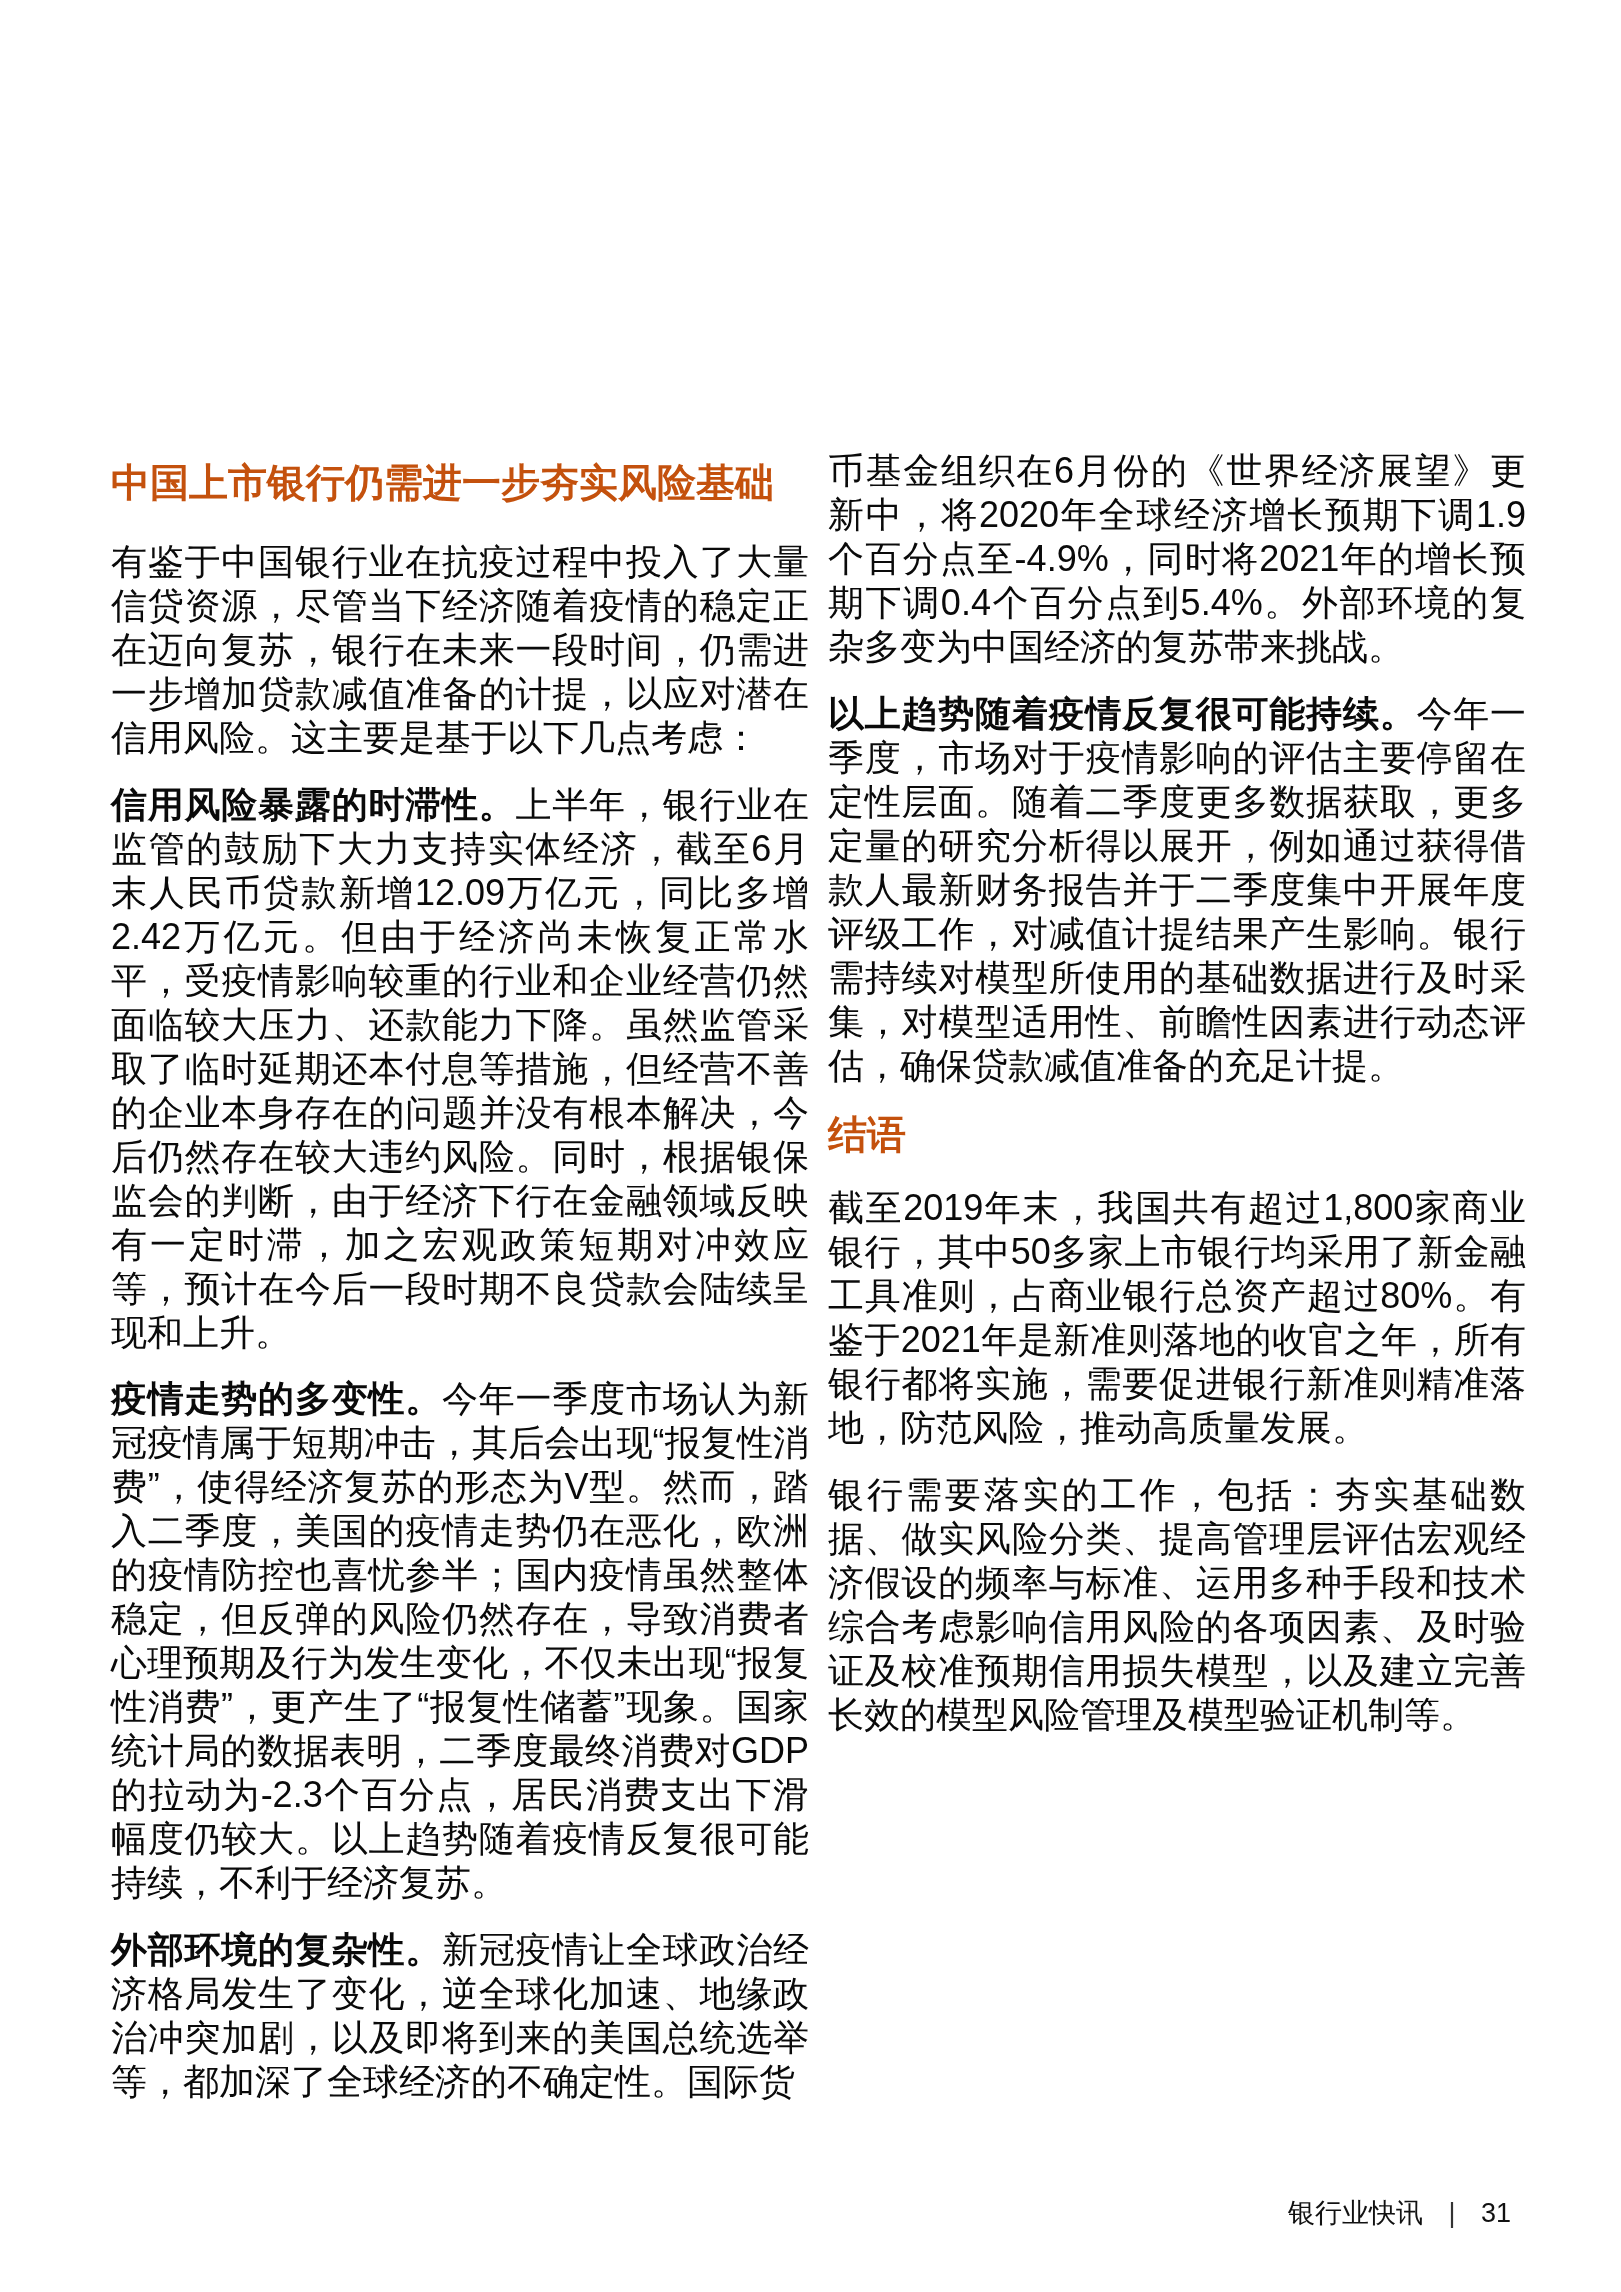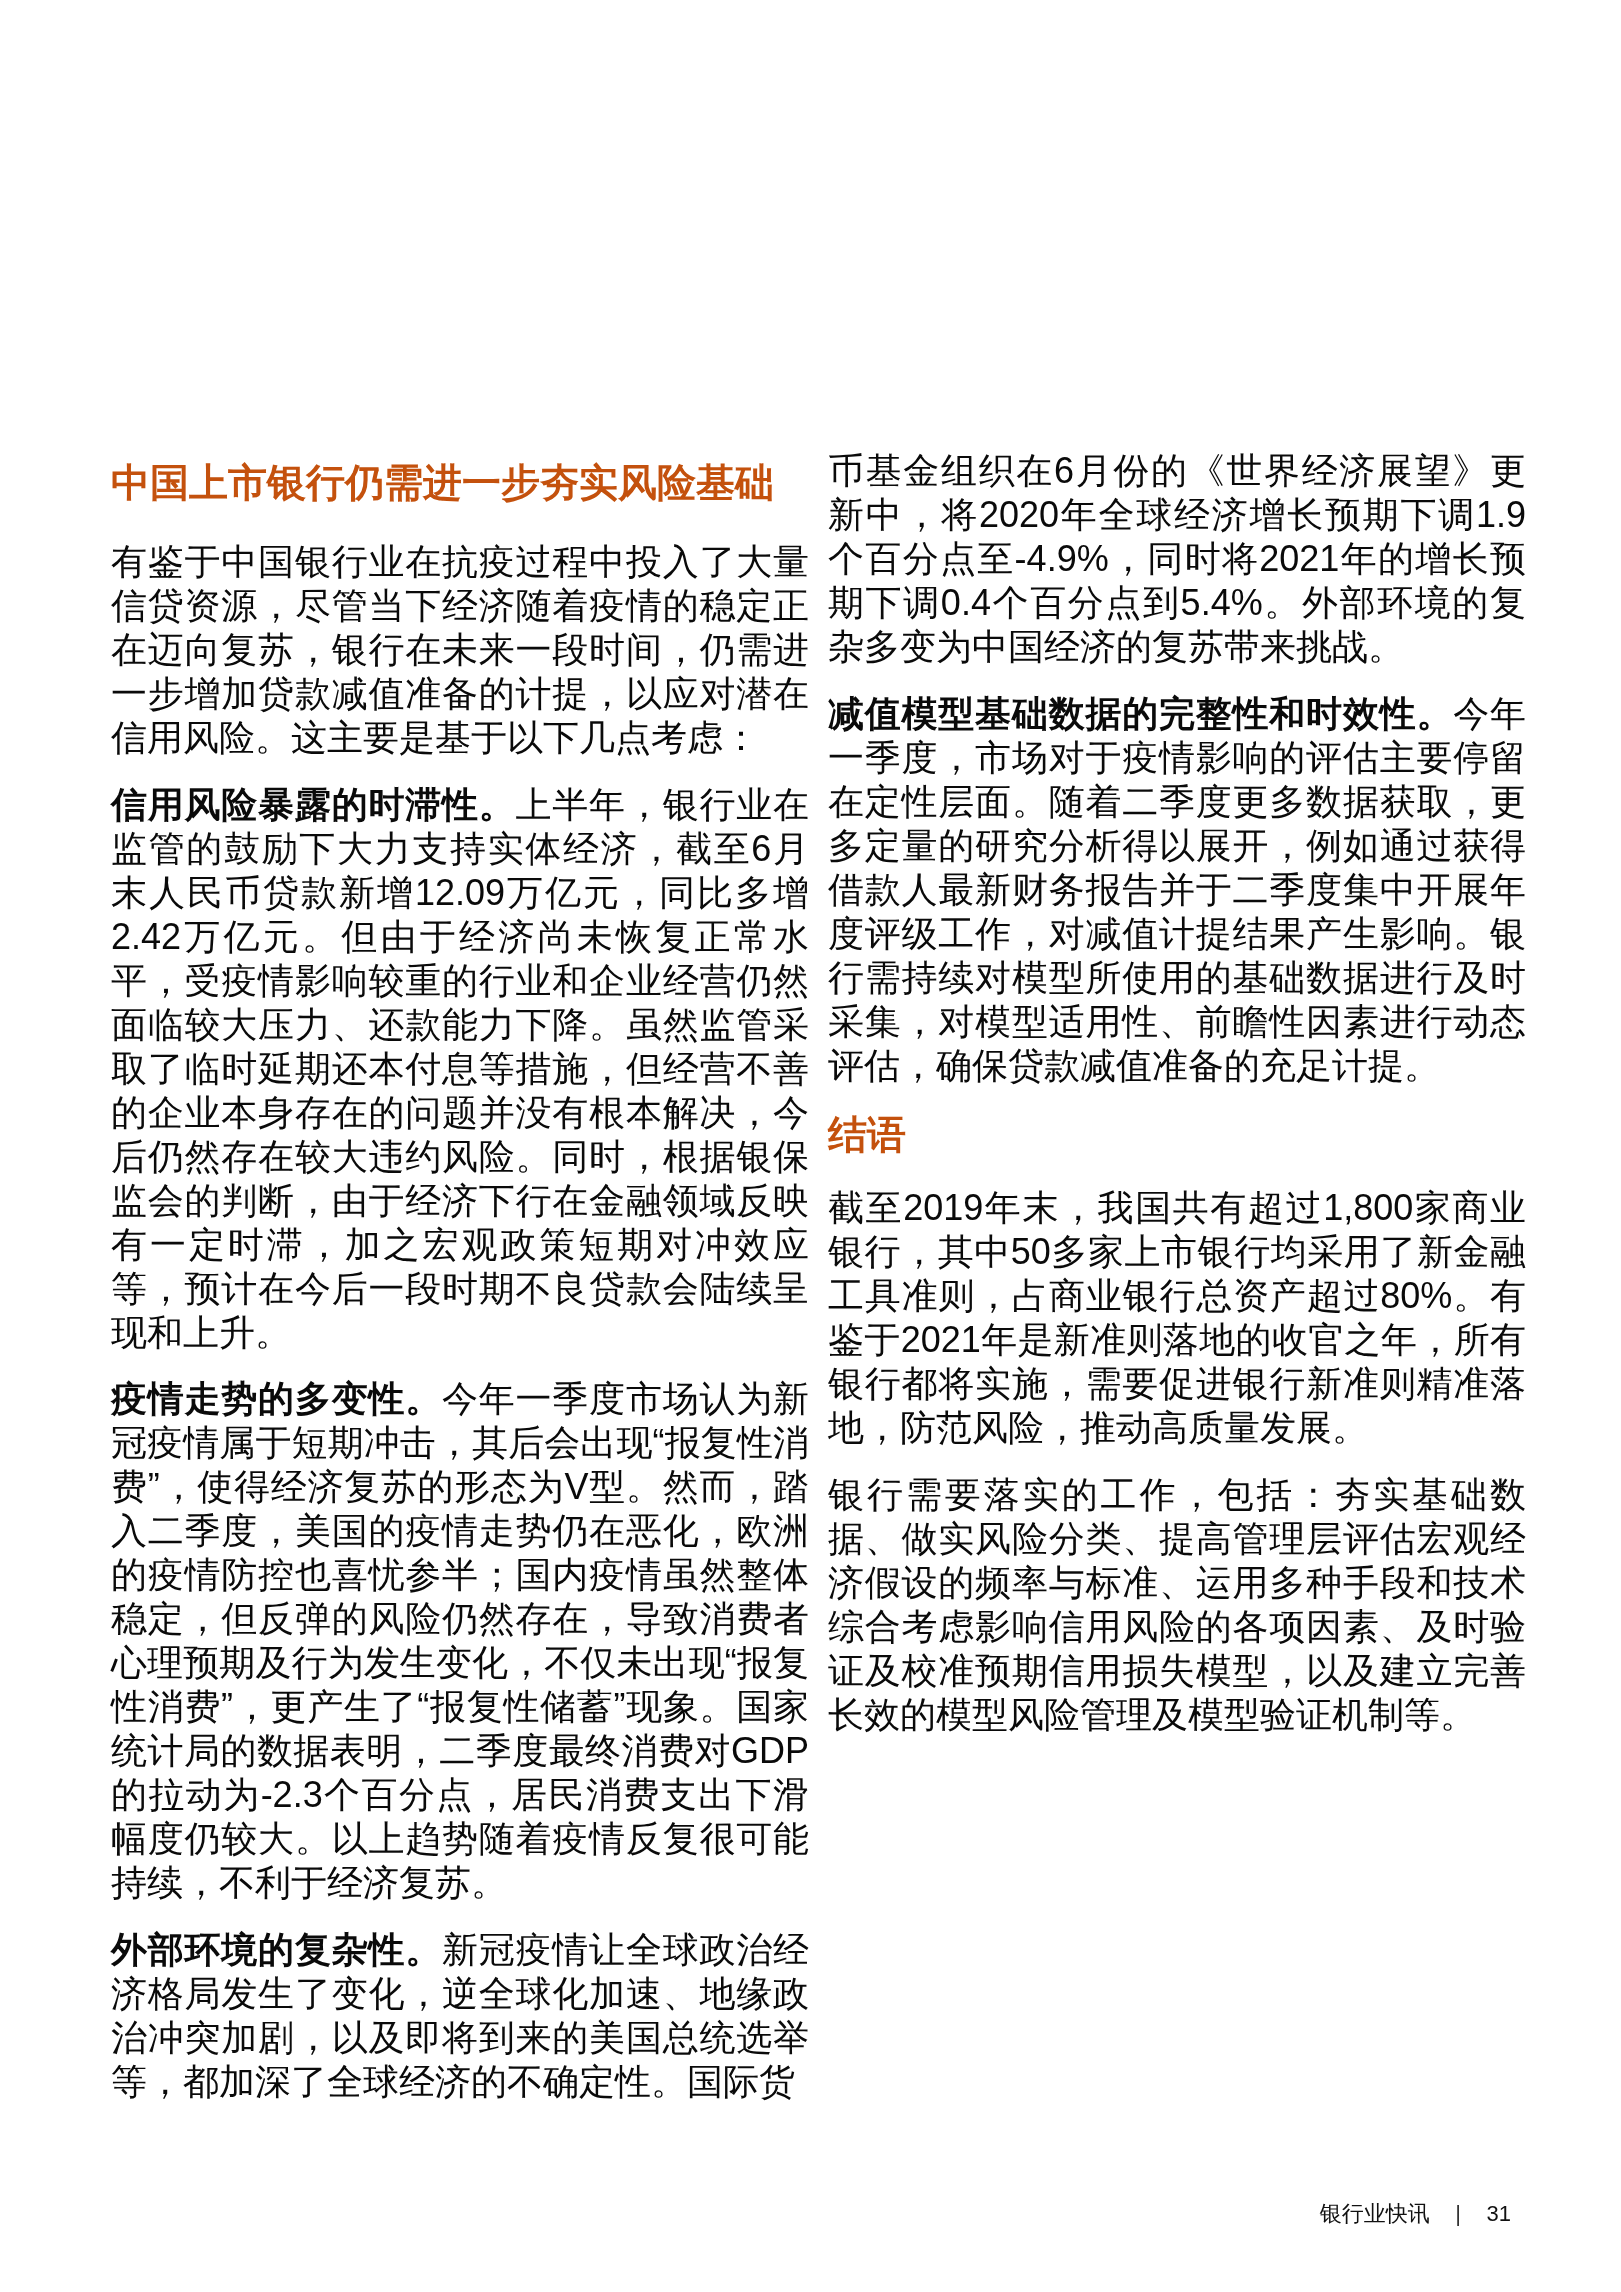--- a/index.html
+++ b/index.html
@@ -44,21 +44,21 @@
   .runin {
     font-weight: 700;
   }
   .footer {
     position: absolute;
     top: 2199px;
     right: 110px;
     display: flex;
     align-items: baseline;
     gap: 25.5px;
-    font-size: 22px;
+    font-size: 27px;
     line-height: 29px;
     color: #111111;
   }
   .footer .sep {
     color: #333333;
   }
 </style>
 </head>
 <body>
 
@@ -72,21 +72,21 @@
     <p><span class="runin">信用风险暴露的时滞性。</span><span>上半年，银行业在监管的鼓励下大力支持实体经济，截至6月末人民币贷款新增12.09万亿元，同比多增2.42万亿元。但由于经济尚未恢复正常水平，受疫情影响较重的行业和企业经营仍然面临较大压力、还款能力下降。虽然监管采取了临时延期还本付息等措施，但经营不善的企业本身存在的问题并没有根本解决，今后仍然存在较大违约风险。同时，根据银保监会的判断，由于经济下行在金融领域反映有一定时滞，加之宏观政策短期对冲效应等，预计在今后一段时期不良贷款会陆续呈现和上升。</span></p>
 
     <p><span class="runin">疫情走势的多变性。</span><span>今年一季度市场认为新冠疫情属于短期冲击，其后会出现“报复性消费”，使得经济复苏的形态为V型。然而，踏入二季度，美国的疫情走势仍在恶化，欧洲的疫情防控也喜忧参半；国内疫情虽然整体稳定，但反弹的风险仍然存在，导致消费者心理预期及行为发生变化，不仅未出现“报复性消费”，更产生了“报复性储蓄”现象。国家统计局的数据表明，二季度最终消费对GDP的拉动为-2.3个百分点，居民消费支出下滑幅度仍较大。以上趋势随着疫情反复很可能持续，不利于经济复苏。</span></p>
 
     <p><span class="runin">外部环境的复杂性。</span><span>新冠疫情让全球政治经济格局发生了变化，逆全球化加速、地缘政治冲突加剧，以及即将到来的美国总统选举等，都加深了全球经济的不确定性。国际货</span></p>
   </div>
 
   <div class="col col-right">
     <p><span>币基金组织在6月份的《世界经济展望》更新中，将2020年全球经济增长预期下调1.9个百分点至-4.9%，同时将2021年的增长预期下调0.4个百分点到5.4%。外部环境的复杂多变为中国经济的复苏带来挑战。</span></p>
 
-    <p><span class="runin">减值模型基础数据的完整性和时效性。</span><span>今年一季度，市场对于疫情影响的评估主要停留在定性层面。随着二季度更多数据获取，更多定量的研究分析得以展开，例如通过获得借款人最新财务报告并于二季度集中开展年度评级工作，对减值计提结果产生影响。银行需持续对模型所使用的基础数据进行及时采集，对模型适用性、前瞻性因素进行动态评估，确保贷款减值准备的充足计提。</span></p>
+    <p><span class="runin">以上趋势随着疫情反复很可能持续。</span><span>今年一季度，市场对于疫情影响的评估主要停留在定性层面。随着二季度更多数据获取，更多定量的研究分析得以展开，例如通过获得借款人最新财务报告并于二季度集中开展年度评级工作，对减值计提结果产生影响。银行需持续对模型所使用的基础数据进行及时采集，对模型适用性、前瞻性因素进行动态评估，确保贷款减值准备的充足计提。</span></p>
 
     <h2 class="section-heading sub">结语</h2>
 
     <p><span>截至2019年末，我国共有超过1,800家商业银行，其中50多家上市银行均采用了新金融工具准则，占商业银行总资产超过80%。有鉴于2021年是新准则落地的收官之年，所有银行都将实施，需要促进银行新准则精准落地，防范风险，推动高质量发展。</span></p>
 
     <p><span>银行需要落实的工作，包括：夯实基础数据、做实风险分类、提高管理层评估宏观经济假设的频率与标准、运用多种手段和技术综合考虑影响信用风险的各项因素、及时验证及校准预期信用损失模型，以及建立完善长效的模型风险管理及模型验证机制等。</span></p>
 
   </div>
 
   <div class="footer">

